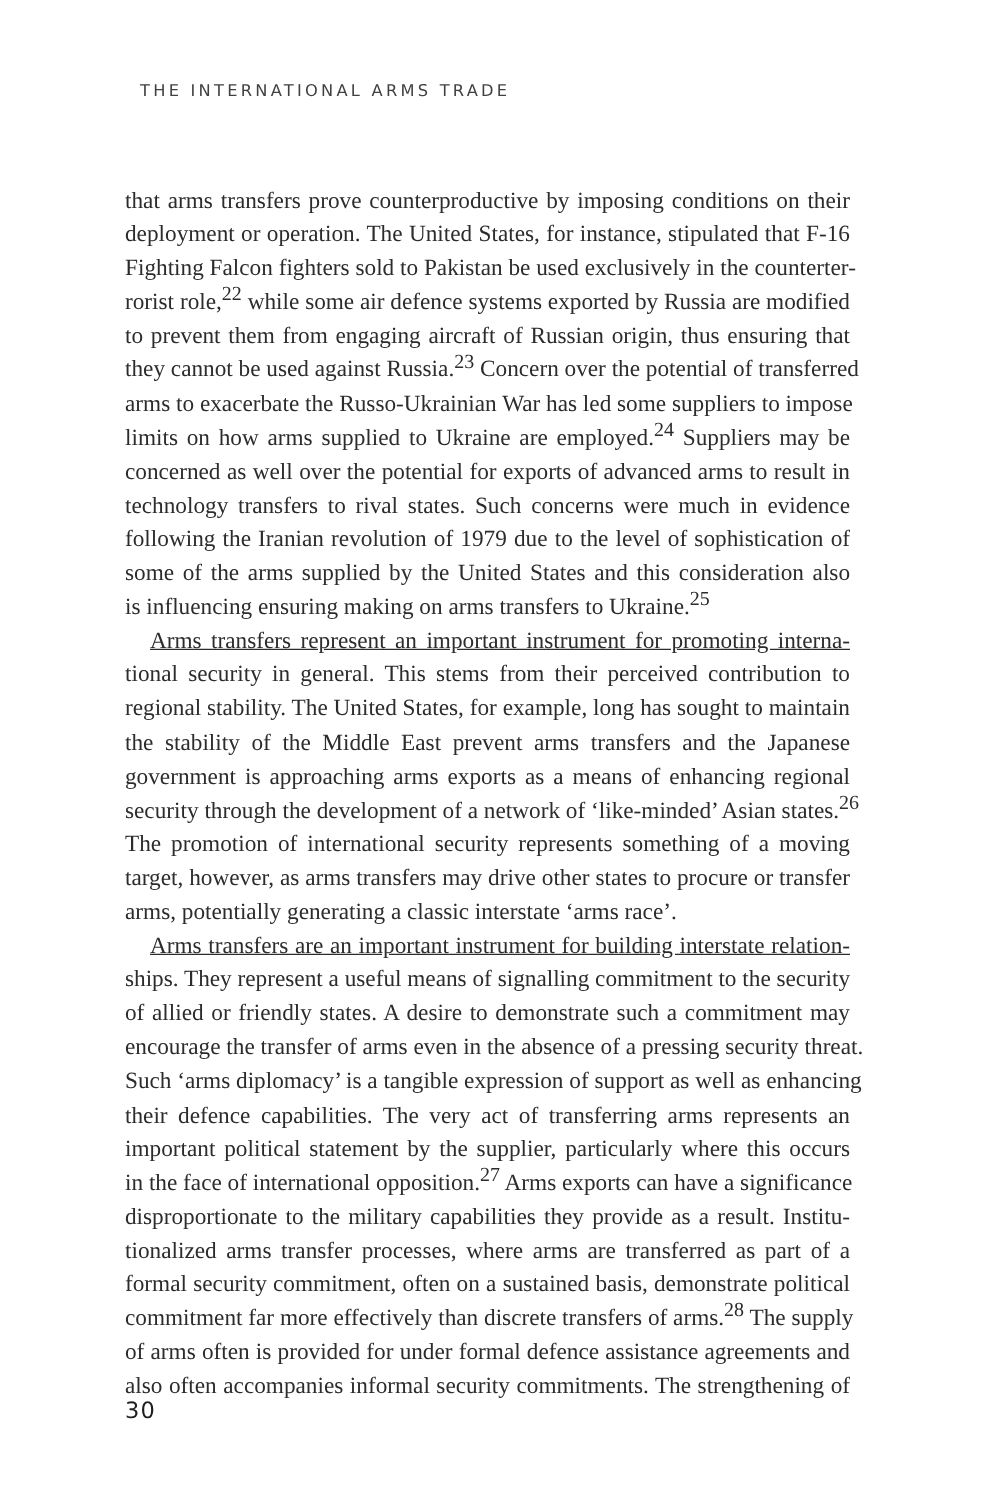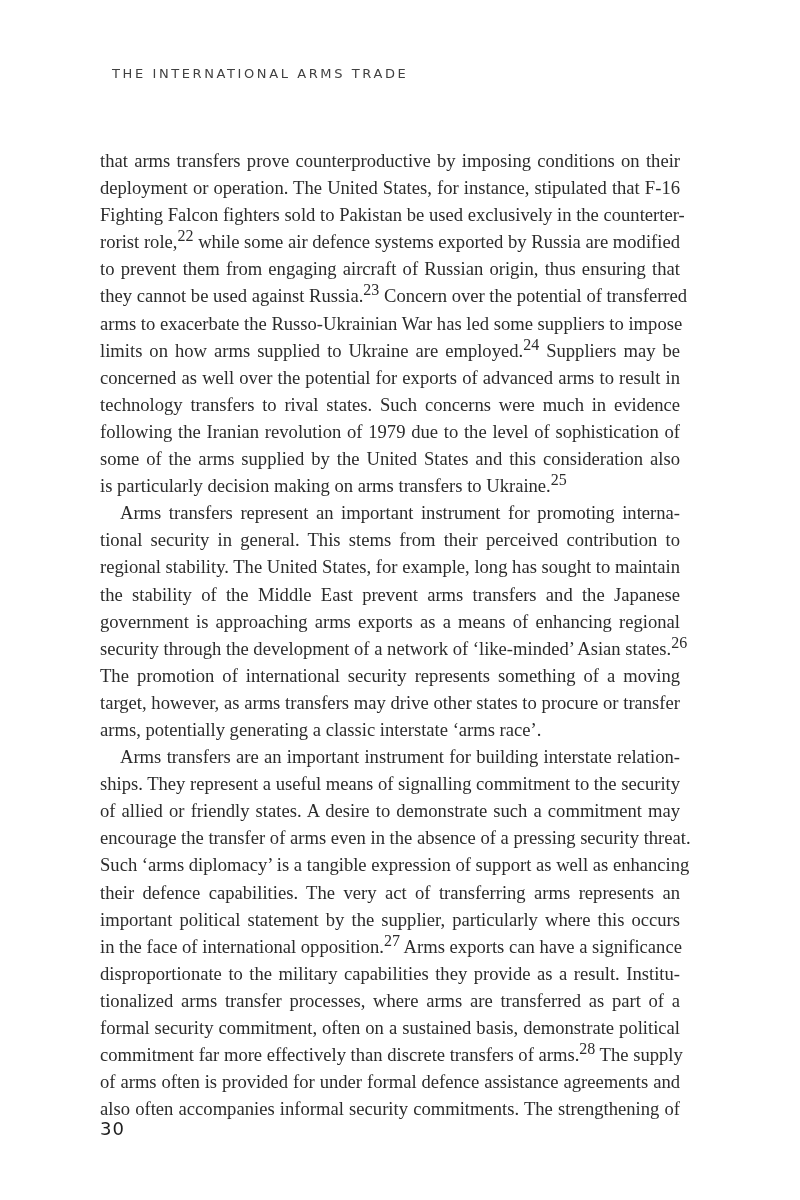--- a/index.html
+++ b/index.html
@@ -40,20 +40,21 @@
       white-space: nowrap;
       text-align: justify;
       text-align-last: justify;
       height: 27.1px;
     }
     .line.last {
       text-align-last: left;
     }
     .line.indent {
       padding-left: 20px;
+      text-decoration: underline;
     }
     sup {
       font-size: 16px;
       line-height: 0;
       vertical-align: 7px;
     }
     .folio {
       position: absolute;
       left: 100px;
       top: 1118px;
@@ -75,21 +76,21 @@
       <span class="line"><span>Fighting Falcon fighters sold to Pakistan be used exclusively in the counterter-</span></span>
       <span class="line"><span>rorist role,</span><sup>22</sup><span> while some air defence systems exported by Russia are modified</span></span>
       <span class="line"><span>to prevent them from engaging aircraft of Russian origin, thus ensuring that</span></span>
       <span class="line"><span>they cannot be used against Russia.</span><sup>23</sup><span> Concern over the potential of transferred</span></span>
       <span class="line"><span>arms to exacerbate the Russo-Ukrainian War has led some suppliers to impose</span></span>
       <span class="line"><span>limits on how arms supplied to Ukraine are employed.</span><sup>24</sup><span> Suppliers may be</span></span>
       <span class="line"><span>concerned as well over the potential for exports of advanced arms to result in</span></span>
       <span class="line"><span>technology transfers to rival states. Such concerns were much in evidence</span></span>
       <span class="line"><span>following the Iranian revolution of 1979 due to the level of sophistication of</span></span>
       <span class="line"><span>some of the arms supplied by the United States and this consideration also</span></span>
-      <span class="line last"><span>is particularly decision making on arms transfers to Ukraine.</span><sup>25</sup></span>
+      <span class="line last"><span>is influencing ensuring making on arms transfers to Ukraine.</span><sup>25</sup></span>
     </div>
     <div>
       <span class="line indent"><span>Arms transfers represent an important instrument for promoting interna-</span></span>
       <span class="line"><span>tional security in general. This stems from their perceived contribution to</span></span>
       <span class="line"><span>regional stability. The United States, for example, long has sought to maintain</span></span>
       <span class="line"><span>the stability of the Middle East prevent arms transfers and the Japanese</span></span>
       <span class="line"><span>government is approaching arms exports as a means of enhancing regional</span></span>
       <span class="line"><span>security through the development of a network of ‘like-minded’ Asian states.</span><sup>26</sup></span>
       <span class="line"><span>The promotion of international security represents something of a moving</span></span>
       <span class="line"><span>target, however, as arms transfers may drive other states to procure or transfer</span></span>

